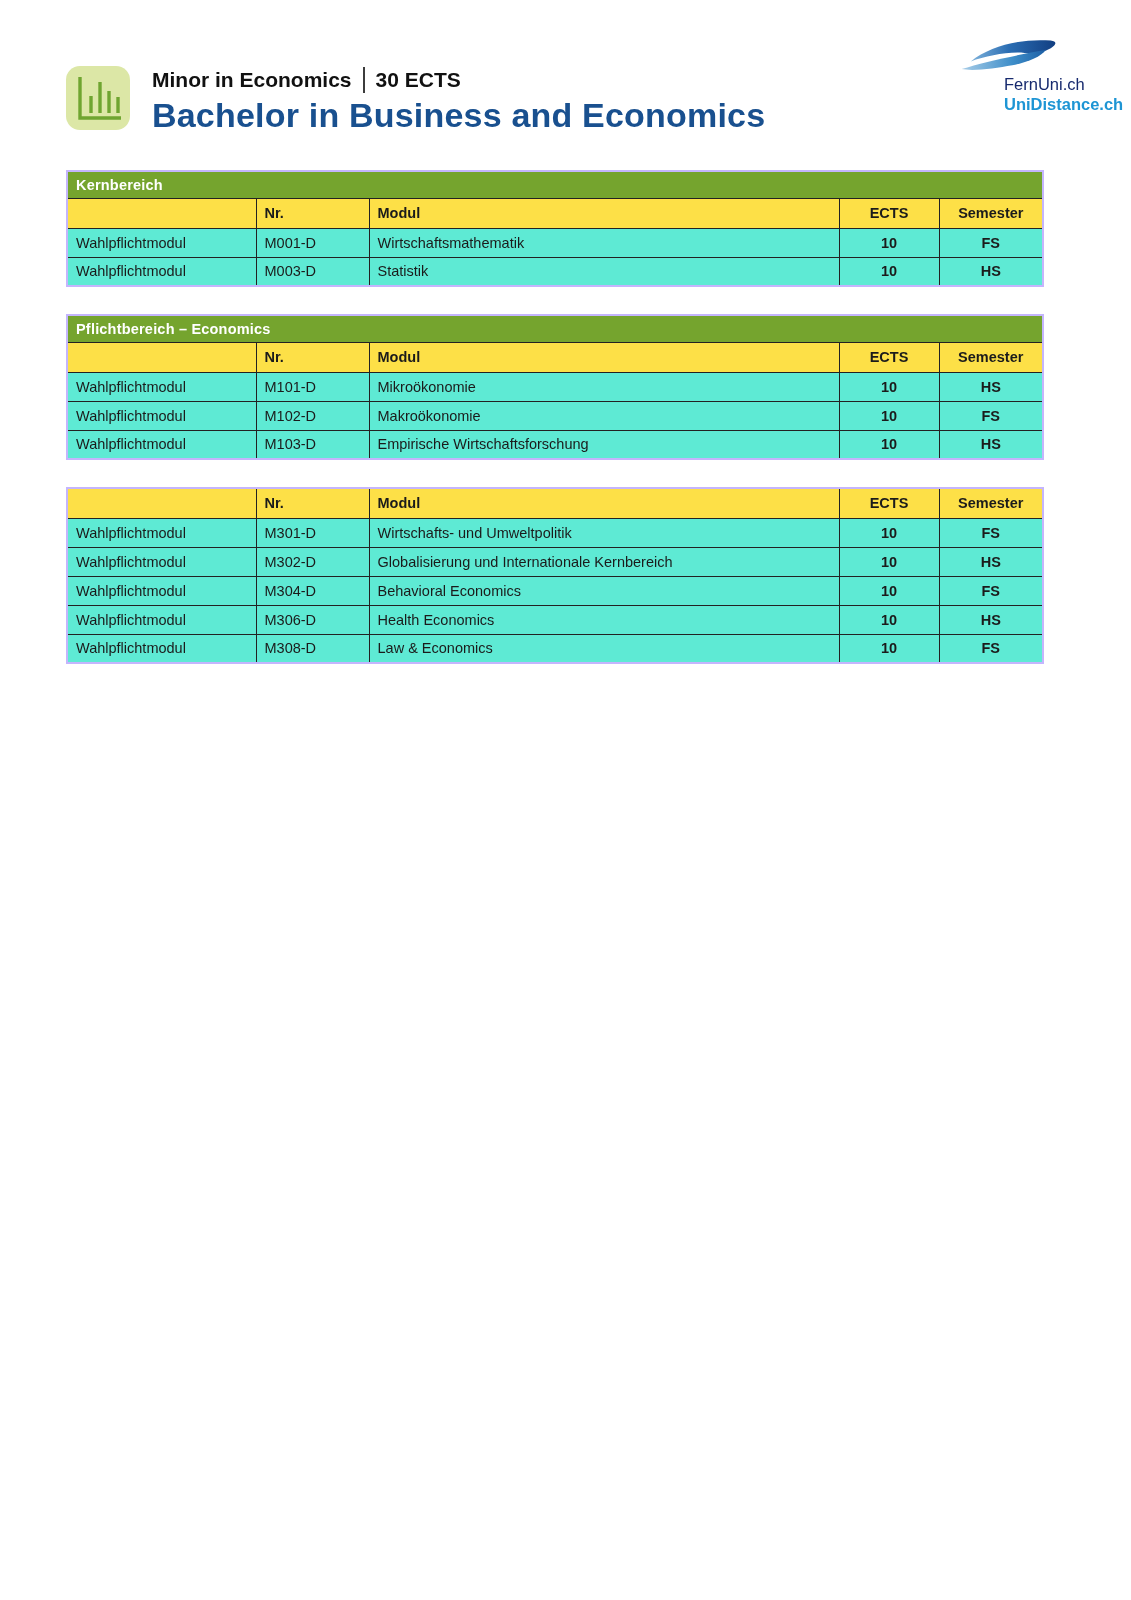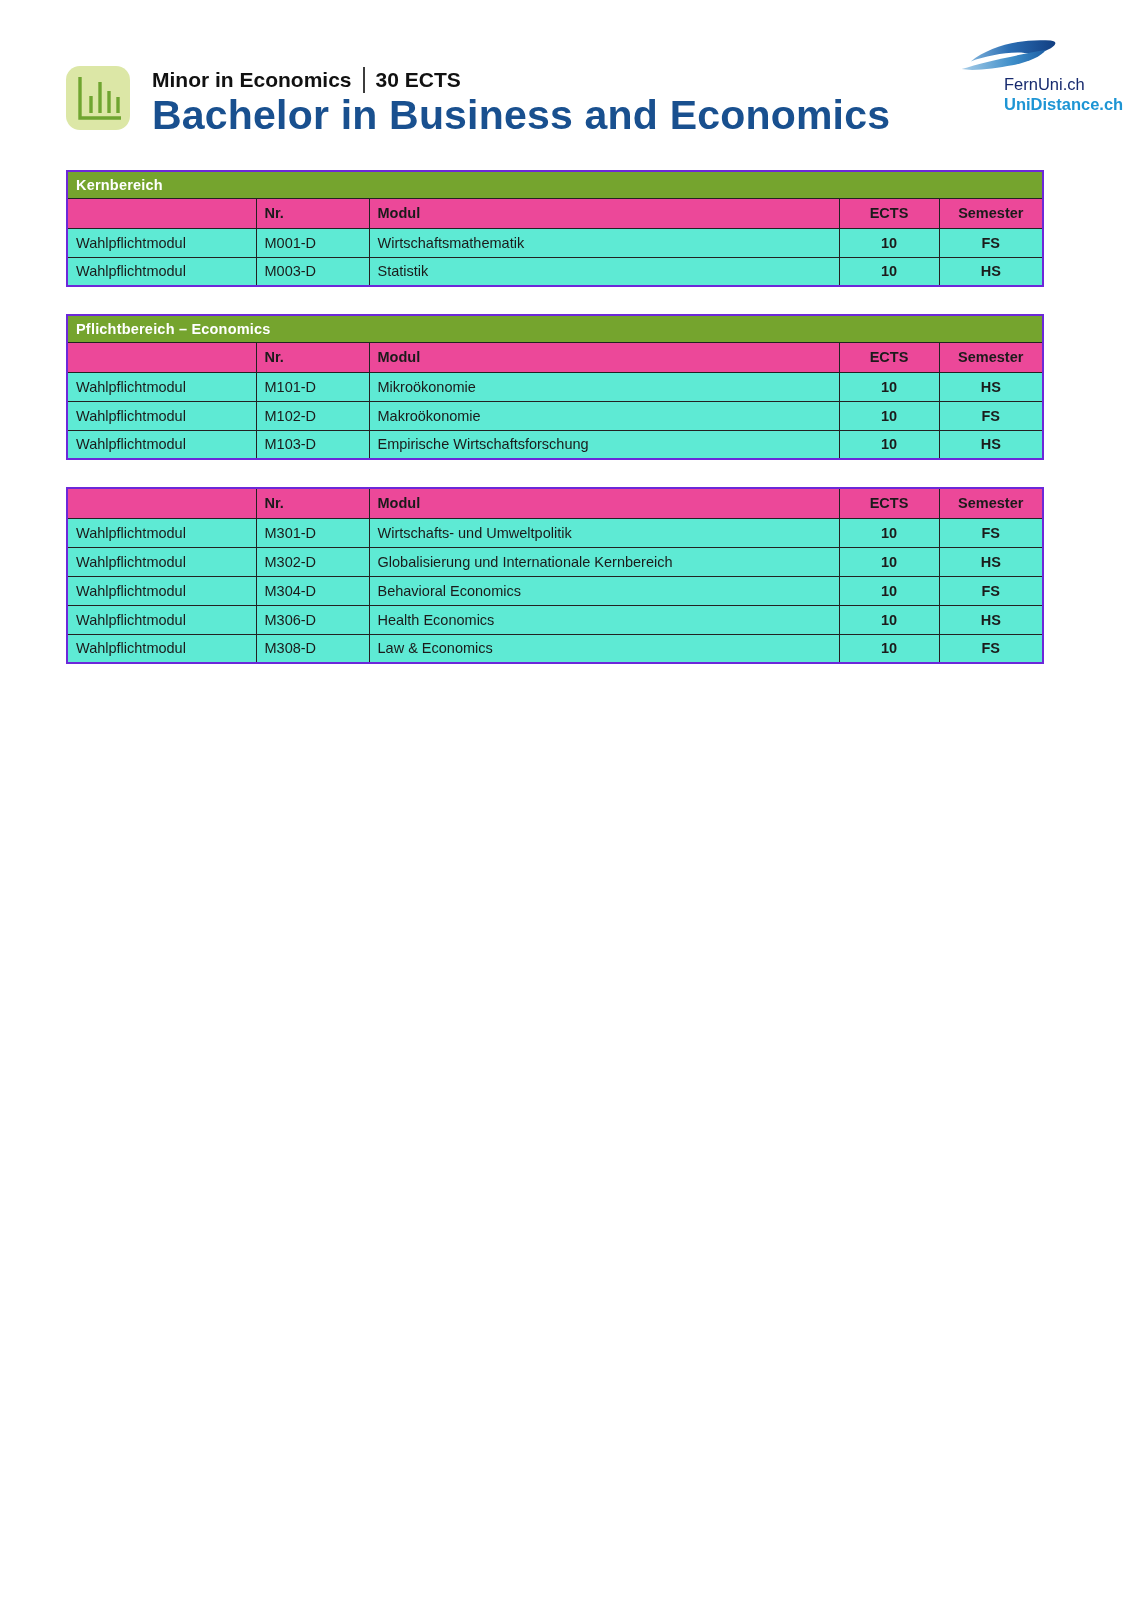--- a/index.html
+++ b/index.html
@@ -14,46 +14,46 @@
   
   .header { display:flex; align-items:flex-start; position:relative; height:64px; }
   .app-icon {
     width:64px; height:64px; border-radius:14px;
     background:#dce7a6; flex:0 0 auto;
     display:flex; align-items:center; justify-content:center;
   }
   .titles { margin-left:22px; padding-top:0; }
   .kicker { display:flex; align-items:center; font-size:21px; font-weight:700; color:#111; line-height:28px; }
   .kicker-sep { width:2px; height:26px; background:#3c3c3c; margin:0 11px; }
-  .main-title { font-size:41px; font-weight:800; color:#19508f; line-height:36px; margin-top:3px; letter-spacing:0.2px; }
+  .main-title { font-size:34px; font-weight:800; color:#19508f; line-height:36px; margin-top:3px; letter-spacing:0.2px; }
 
   
   .logo { position:absolute; left:938px; top:-28px; }
   .logo-swoosh { position:relative; left:-44px; display:block; }
   .logo-line1 { font-size:16.5px; font-weight:400; color:#172a6e; line-height:20px; }
   .logo-line2 { font-size:16.5px; font-weight:700; color:#1e95d4; line-height:20px; }
 
   
   .tables { margin-top:40px; }
   table.module-table {
     border-collapse:collapse; width:976px; table-layout:fixed;
     margin-bottom:27px;
-    border:2px solid #6d28d9;
+    border:2px solid #c4b5fd;
   }
   table.module-table th, table.module-table td {
     border:1px solid #222;
     font-size:14.5px; padding:0 8px; vertical-align:middle;
     overflow:hidden; white-space:nowrap;
   }
   th.band {
     background:#75a42e; color:#ffffff; text-align:left;
     font-size:14.5px; font-weight:700; height:27px; letter-spacing:0.2px;
   }
   tr.cols th {
-    background:#ec4899; height:30px; font-weight:700; color:#1b1b1b; text-align:left;
+    background:#fde047; height:30px; font-weight:700; color:#1b1b1b; text-align:left;
   }
   tr.cols th.center { text-align:center; }
   tbody td { height:29px; background:#5eead4; color:#1b1b1b; }
   td.center { text-align:center;font-weight:bold; }
 </style>
 </head>
 <body>
 
 <div class="page">
 

